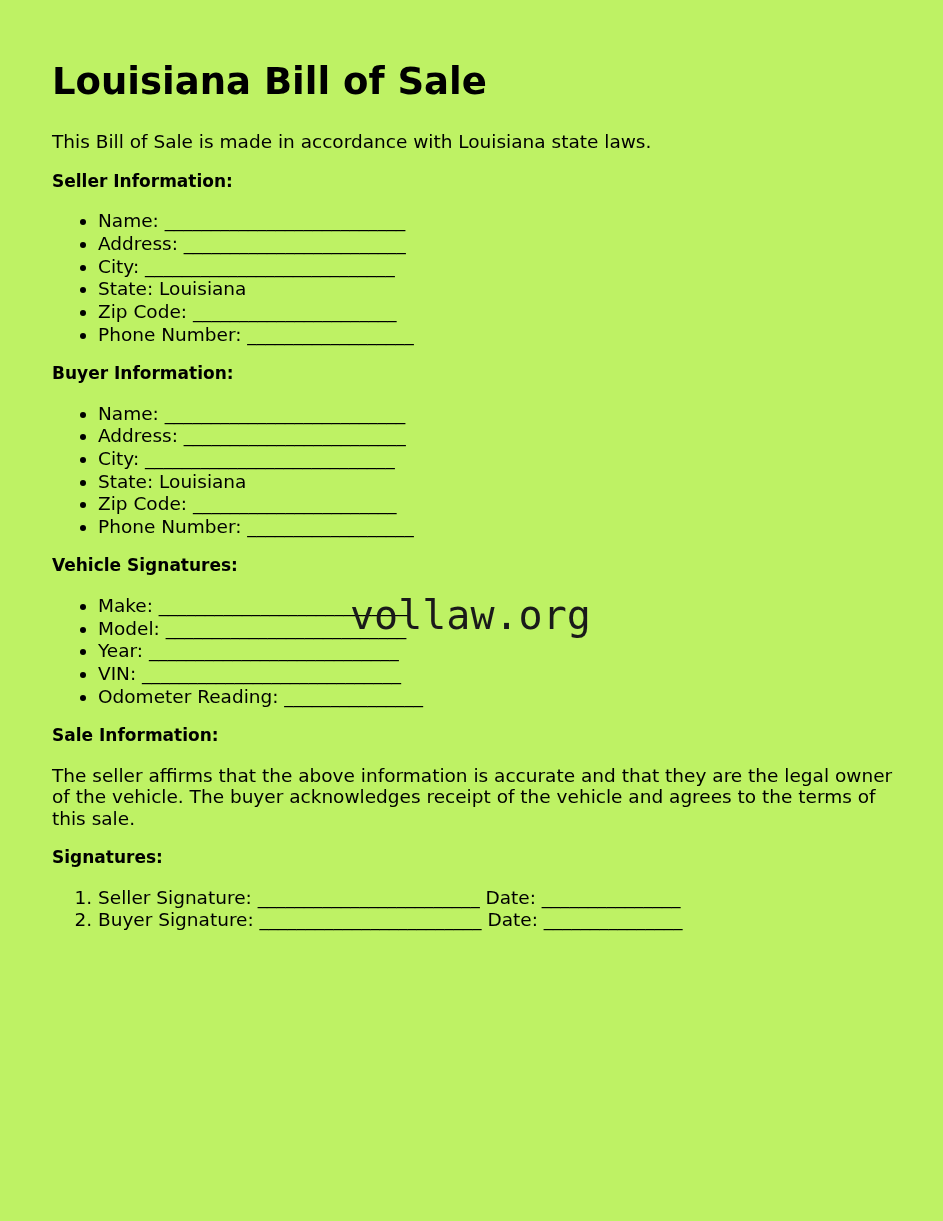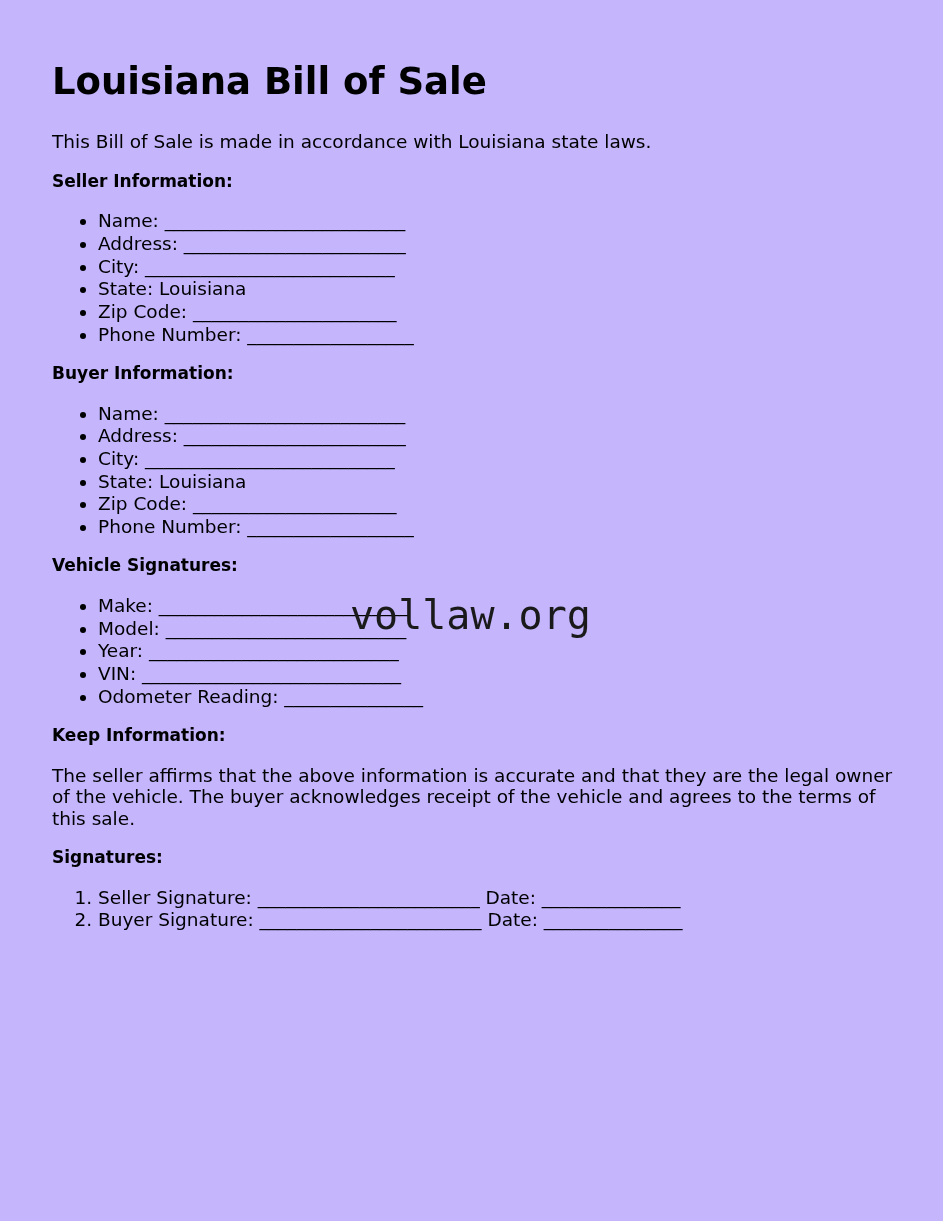--- a/index.html
+++ b/index.html
@@ -1,21 +1,21 @@
 <!DOCTYPE html>
 <html><head>
 <meta charset="utf-8">
 <style>
   html, body { margin: 0; padding: 0; background: #ffffff; }
   .page {
     position: relative;
     width: 943px;
     height: 1221px;
     box-sizing: border-box;
-    background: #c4b5fd;
+    background: #bef264;
     color: #000000;
     font-family: "DejaVu Sans", sans-serif;
     font-size: 18.5px;
     line-height: 1.175;
     padding: 60px 40px 0 52px;
     overflow: hidden;
   }
   h1.doc-title {
     font-size: 37px;
     line-height: 1.175;
@@ -79,21 +79,21 @@
 
   <h2 class="sec-heading">Vehicle Signatures:</h2>
   <ul class="fields">
     <li><span>Make: </span><span class="blank">___________________________</span></li>
     <li><span>Model: </span><span class="blank">__________________________</span></li>
     <li><span>Year: </span><span class="blank">___________________________</span></li>
     <li><span>VIN: </span><span class="blank">____________________________</span></li>
     <li><span>Odometer Reading: </span><span class="blank">_______________</span></li>
   </ul>
 
-  <h2 class="sec-heading">Keep Information:</h2>
+  <h2 class="sec-heading">Sale Information:</h2>
 
   <p class="para">The seller affirms that the above information is accurate and that they are the legal owner of the vehicle. The buyer acknowledges receipt of the vehicle and agrees to the terms of this sale.</p>
 
   <h2 class="sec-heading">Signatures:</h2>
   <ol class="sig-list">
     <li><span>Seller Signature: </span><span class="blank">________________________</span><span> Date: </span><span class="blank">_______________</span></li>
     <li><span>Buyer Signature: </span><span class="blank">________________________</span><span> Date: </span><span class="blank">_______________</span></li>
   </ol>
 
 

